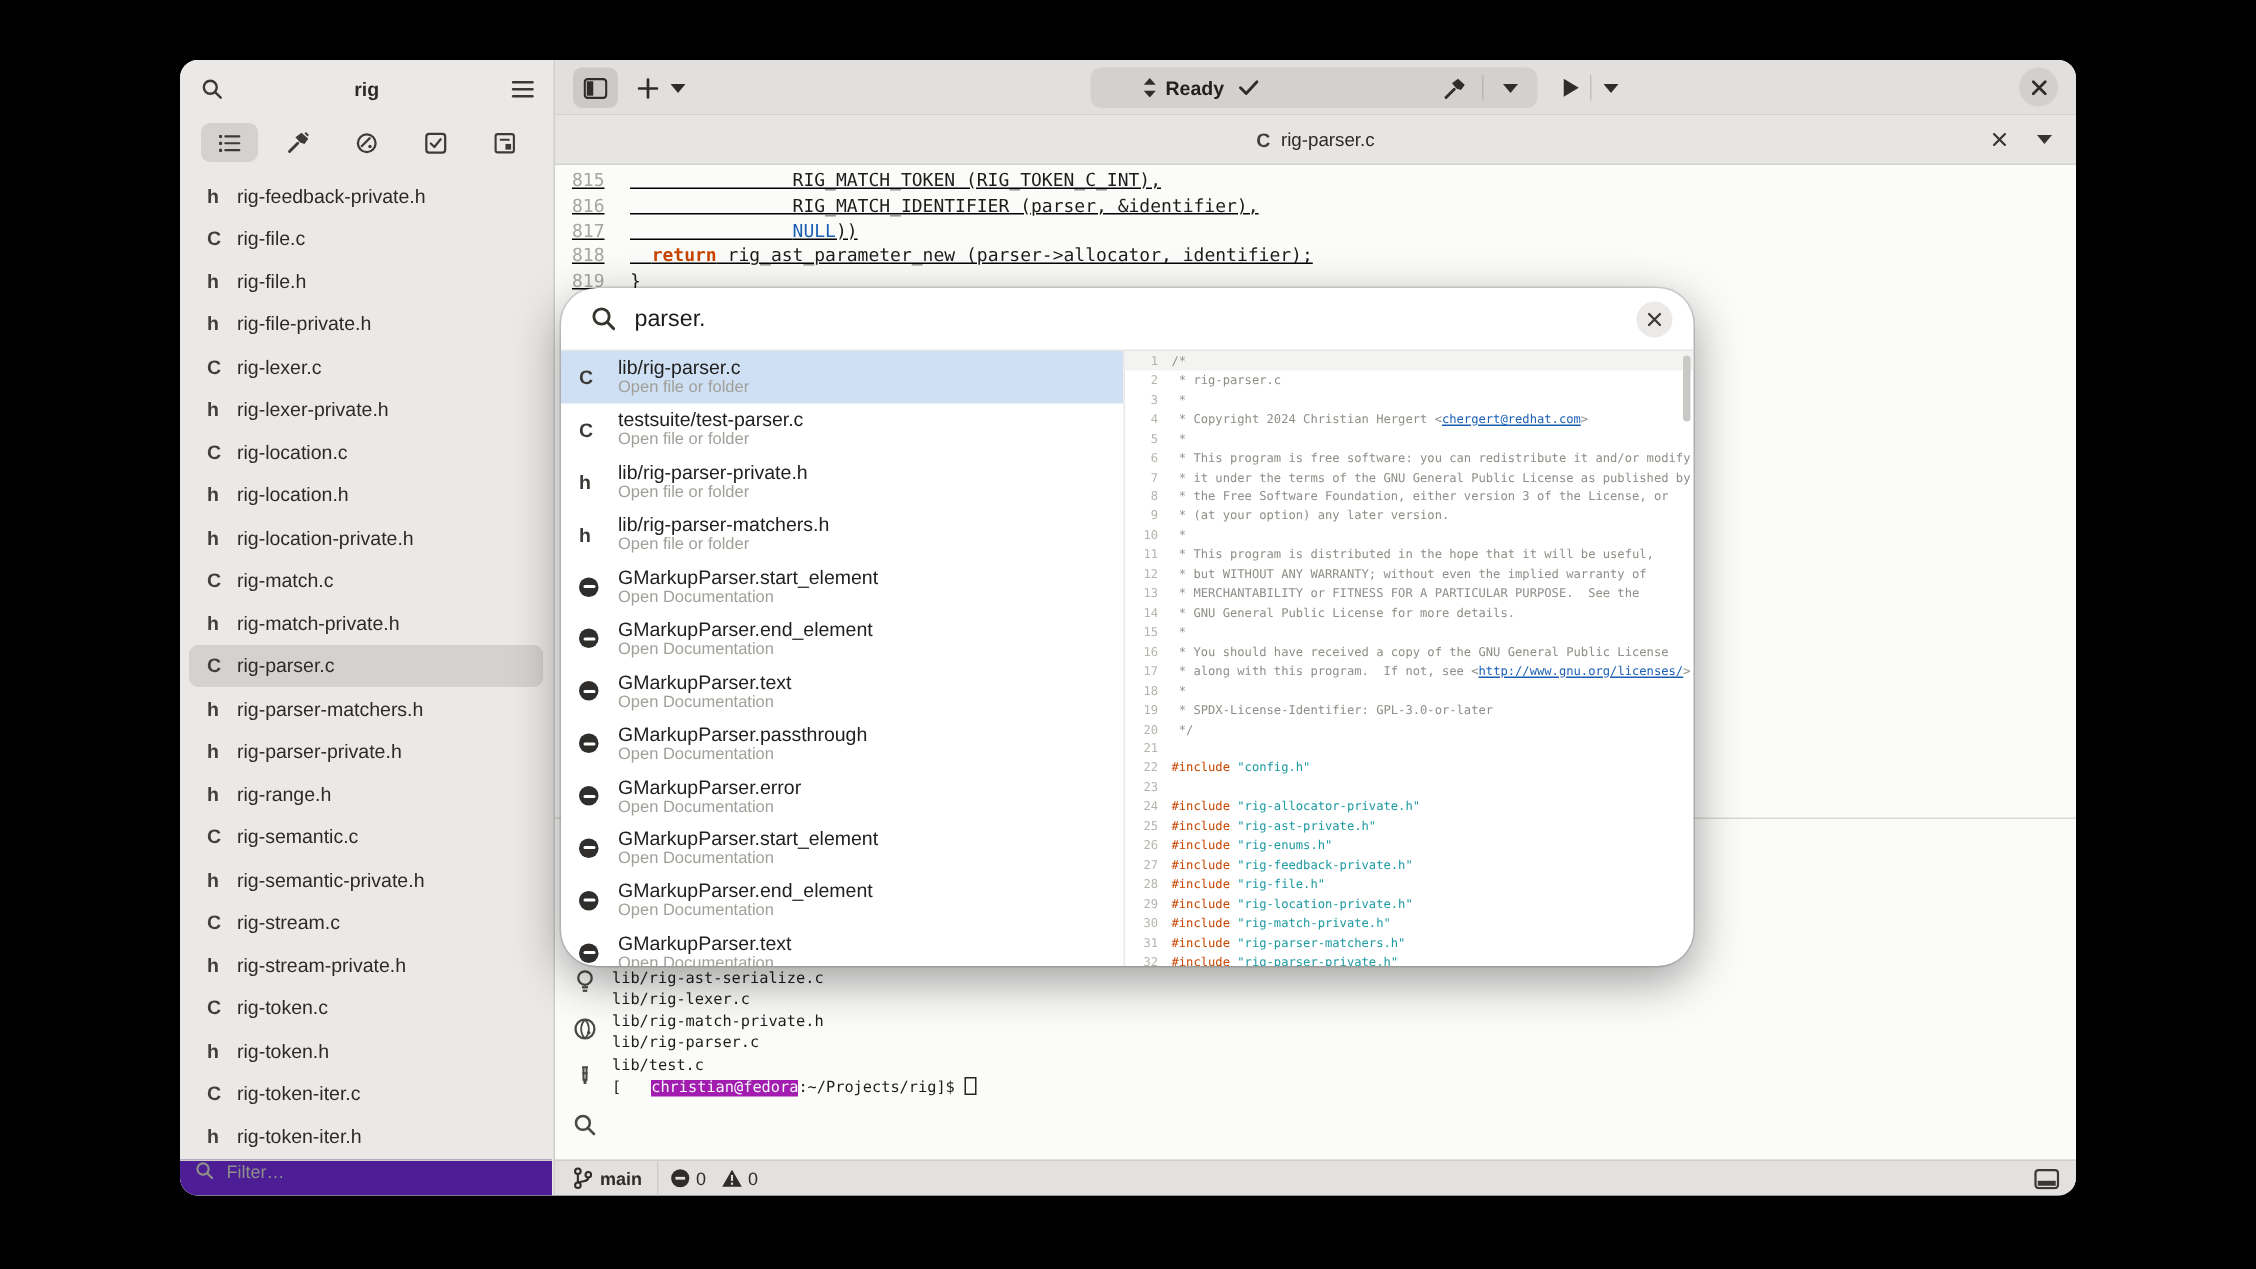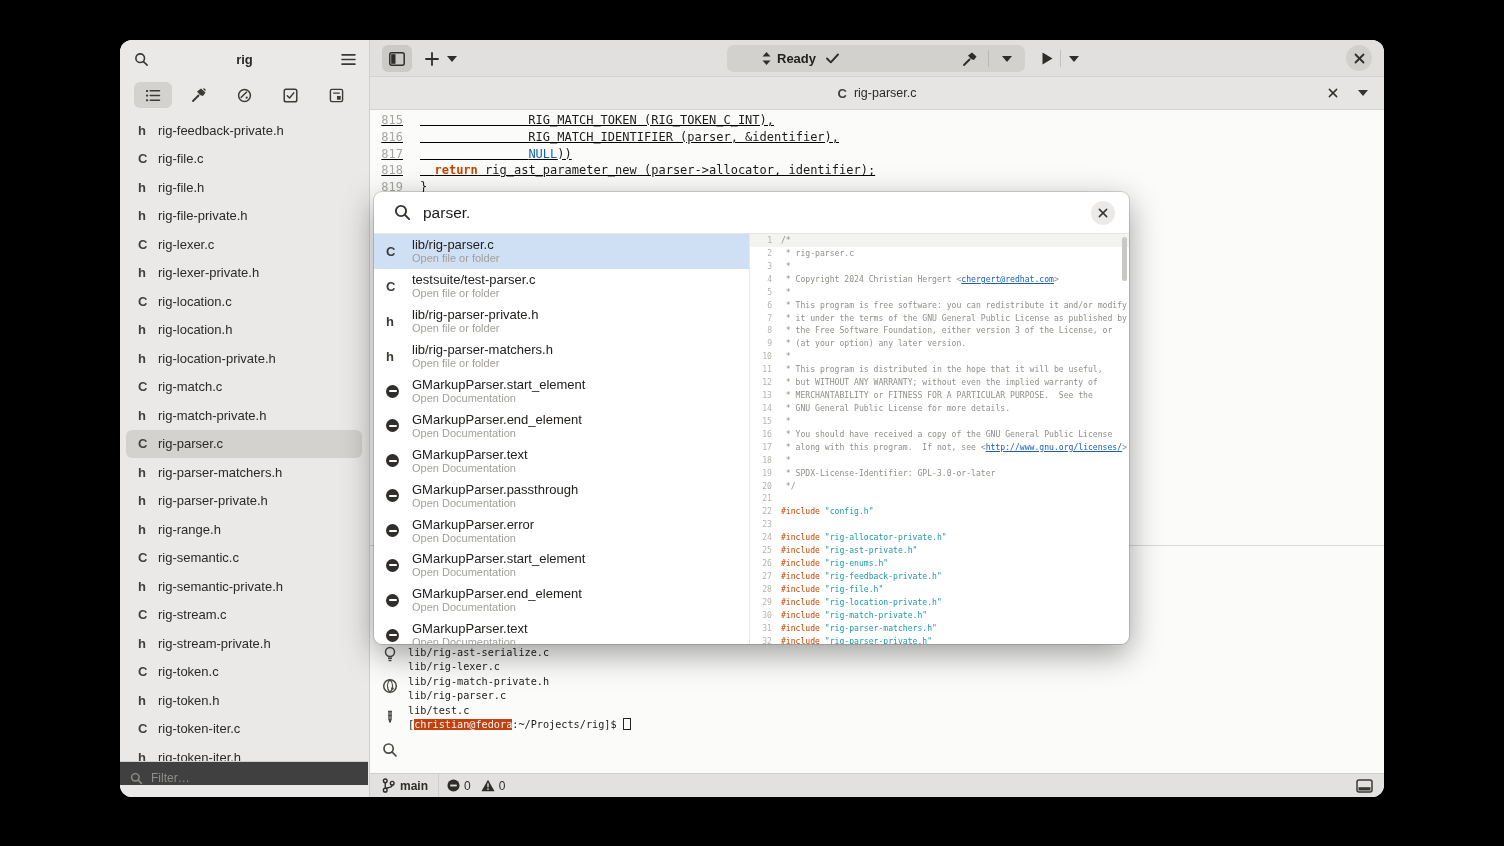--- a/index.html
+++ b/index.html
@@ -25,23 +25,23 @@
   .s-tab { width:38px; height:26px; display:flex; align-items:center; justify-content:center;
            border-radius:6px; color:#3c3b37; }
   .s-tab.active { background:#d3d2cf; }
   #file-list { position:absolute; top:72px; left:0; right:1px; bottom:24px;
                overflow:hidden; padding-top:4px; }
   .f-item { height:28.5px; display:flex; align-items:center; margin:0 6px;
             border-radius:6px; padding-left:12px; }
   .f-item.selected { background:#d3d2cf; }
   .f-icon { width:20px; font-size:13px; font-weight:700; color:#403f3c; }
   .f-label { font-size:13px; color:#2b2a28; }
-  #s-filter { position:absolute; left:0; right:1px; bottom:12px; height:24px;
-              background:#404040; border-top:1px solid #cfcecb; display:flex;
-              align-items:flex-end; padding-left:10px; color:#8f8e89; }
+  #s-filter { position:absolute; left:0; right:1px; bottom:0; height:24px;
+              background:#4c1d95; border-top:1px solid #cfcecb; display:flex;
+              align-items:flex-start; padding-left:10px; color:#8f8e89; }
   #s-filter span { font-size:12px; margin-left:8px; }
 
   
   #main { position:absolute; left:250px; top:0; right:0; height:757px; }
   #toolbar { position:relative; height:37px; background:#e1e0de;
              border-bottom:1px solid #d3d2d0; }
   .tbtn { position:absolute; top:5px; height:27px; display:flex; align-items:center;
           justify-content:center; border-radius:6px; color:#2e2d2a; }
   #panel-toggle { left:12px; width:30px; background:#cbcac7; }
   #new-tab { left:50px; width:24px; }
@@ -73,37 +73,37 @@
   .e-ln { width:33px; text-align:right; color:#a6a5a0; flex:none; }
   .e-code { padding-left:17px; color:#1c1c1b; }
 
   #term-divider { position:absolute; left:0; right:0; top:435px; border-top:1px solid #d9d8d5; }
   #term-strip { position:absolute; left:8px; top:536px; width:24px; display:flex;
                 flex-direction:column; gap:16px; align-items:center; color:#4a4944; }
   .strip-btn { width:16px; height:16px; }
   #terminal { position:absolute; left:38px; top:536px; right:0; font-size:10.2px;
               color:#1c1c1b; }
   .t-line { height:14.45px; line-height:14.45px; white-space:pre; }
-  .t-sel { background:#c2410c; color:#f4f7fb; }
+  .t-sel { background:#a21caf; color:#f4f7fb;margin-left:20px; }
   #t-cursor { display:inline-block; width:8px; height:12px; border:1.4px solid #242422;
               vertical-align:-2px; }
 
   #m-status { position:absolute; left:0; right:0; bottom:0; height:24px; background:#e2e1df;
               border-top:1px solid #cfcecb; display:flex; align-items:center; }
   #branch-group { display:flex; align-items:center; gap:5px; margin-left:12px; color:#2e2d2a; }
   #branch-label { font-size:12px; font-weight:600; }
   #status-sep { width:1px; height:24px; background:#cfcecb; margin:0 8px 0 10px; }
   .diag { display:flex; align-items:center; gap:4px; font-size:12px; color:#2e2d2a;
           margin-right:10px; }
   #panel-toggle-bottom { position:absolute; right:6px; top:2px; width:28px; height:20px;
                          display:flex; align-items:center; justify-content:center; color:#3a3935; }
 
   
   #popover { position:absolute; left:254px; top:152px; width:755px; height:452px;
-             background:#fff; border-radius:8px; overflow:hidden;
+             background:#fff; border-radius:24px; overflow:hidden;
              box-shadow:0 0 0 1px rgba(0,0,0,.14), 0 10px 32px rgba(0,0,0,.38); }
   #p-header { position:relative; height:42px; border-bottom:1px solid #e7e6e4;
               display:flex; align-items:center; }
   #p-search-icon { margin-left:20px; color:#35342f; }
   #p-query { font-size:15.5px; color:#1b1b1a; margin-left:12px; }
   #p-clear { position:absolute; right:14px; width:24px; height:24px; border-radius:50%;
              background:#eceae8; display:flex; align-items:center; justify-content:center;
              color:#3a3935; }
   #p-body { position:absolute; top:42px; left:0; right:0; bottom:0; display:flex; }
   #results { width:376px; border-right:1px solid #e9e8e6; overflow:hidden; }

